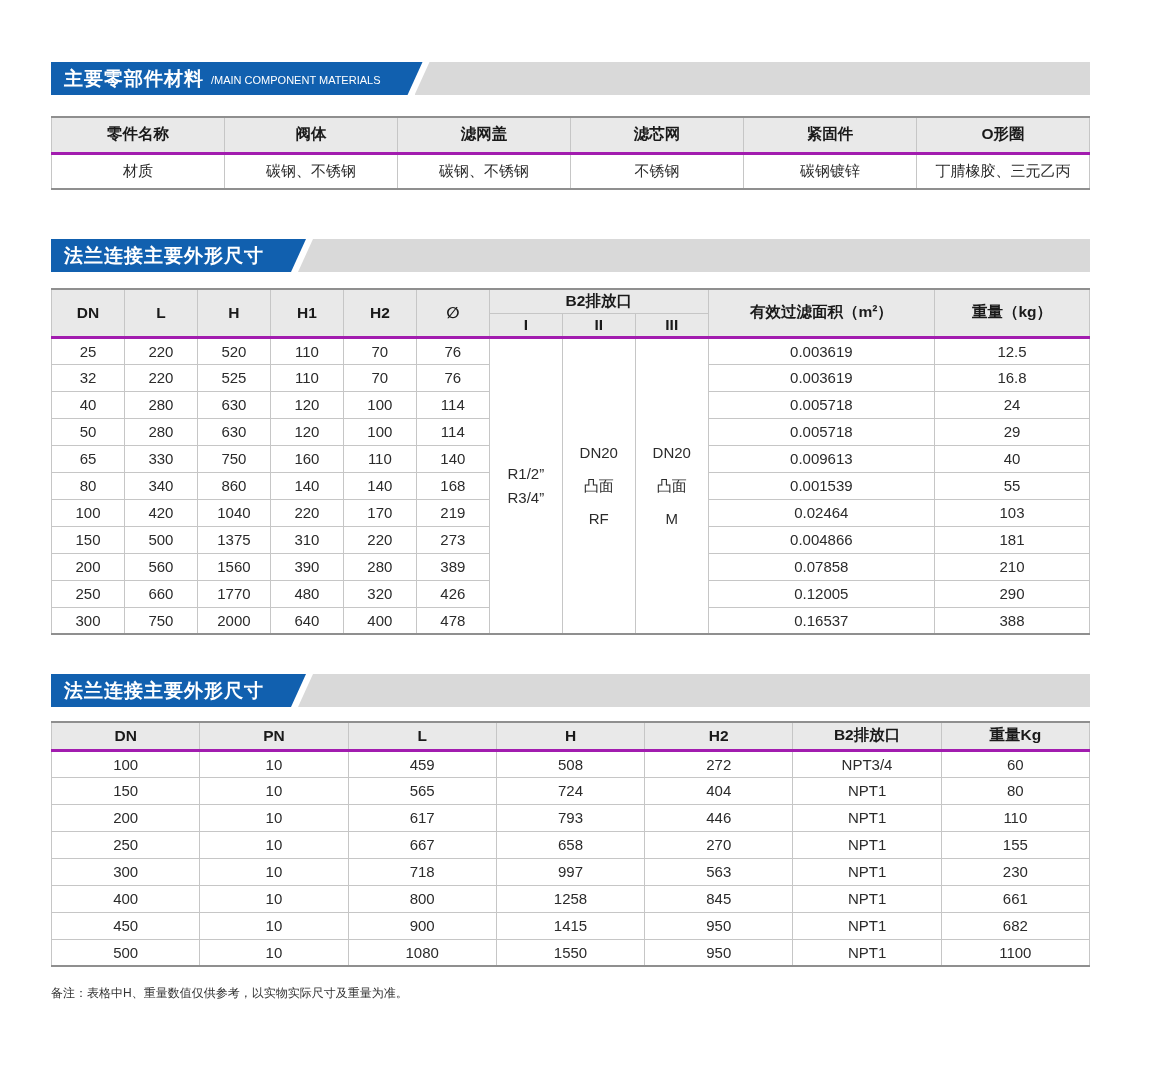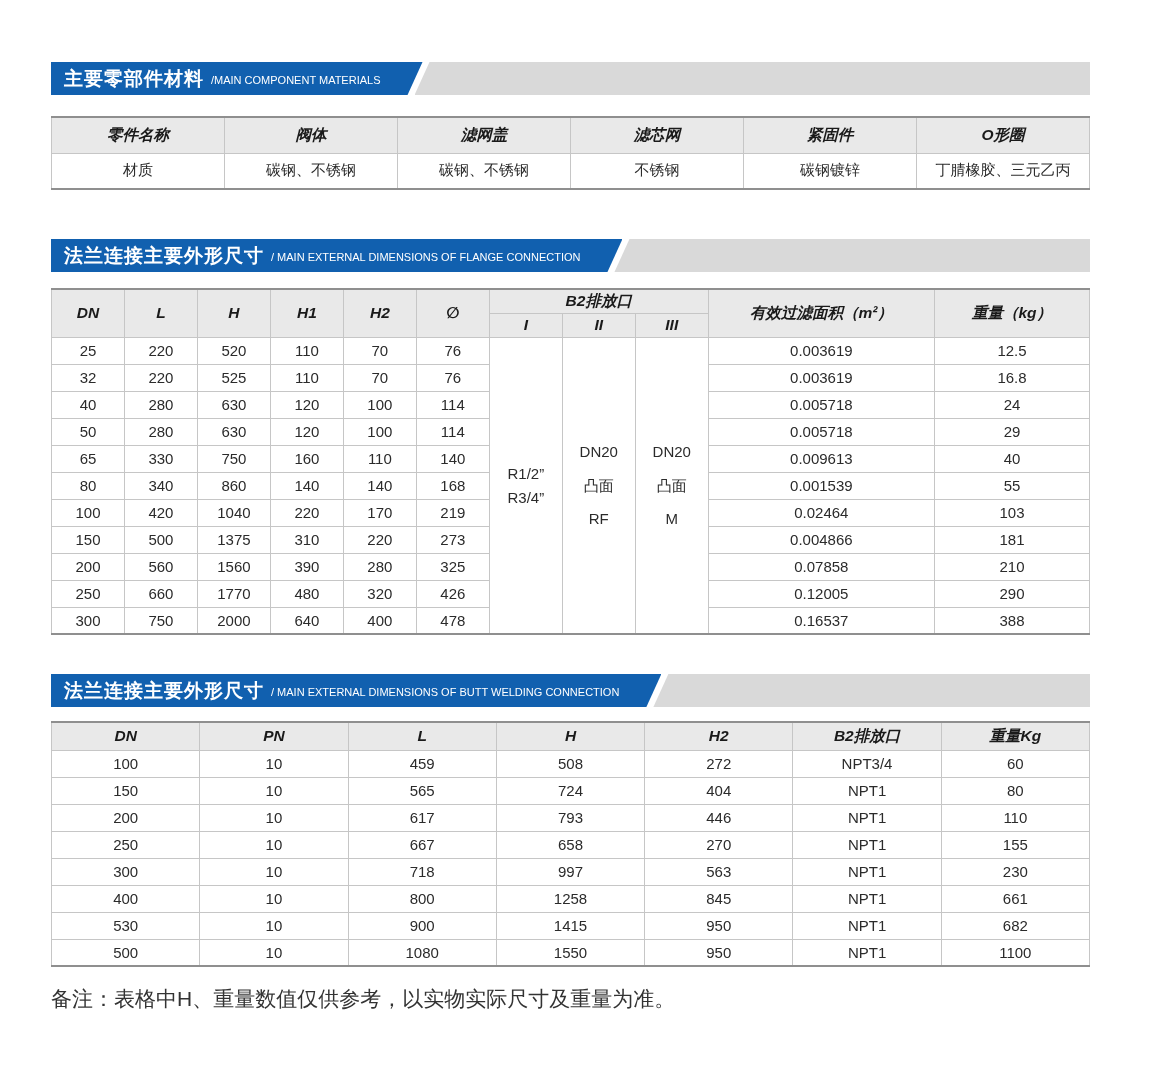--- a/index.html
+++ b/index.html
@@ -16,42 +16,42 @@
   .banner-en { font-size:11px; margin-left:7px; padding-top:2px; }
   .banner-tail { flex:1; background:var(--bannergray,#d9d9d9); margin-left:-8px;
                  clip-path:polygon(15px 0,100% 0,100% 100%,0 100%); }
 
   
   table { width:100%; border-collapse:collapse; table-layout:fixed;
           border:1px solid #bdbdbd; border-top:2px solid #8f8f8f; border-bottom:2px solid #8f8f8f; }
   th,td { border:1px solid #c6c6c6; text-align:center; vertical-align:middle;
           color:#2b2b2b; font-size:15px; padding:0 2px; }
   th { background:#e9e9e9; font-weight:700; color:#1a1a1a; font-size:15.5px; }
-  thead { border-bottom:1px solid #a21caf;font-style:italic; }
+  thead { border-bottom:3px solid #a21caf; }
 
   #materials-table { margin-top:21px; }
   #materials-table tr { height:36px; }
 
   .sec2 { margin-top:49px; }
   #flange-table { margin-top:16px; }
   #flange-table thead tr { height:24px; }
   #flange-table tbody tr { height:27px; }
   #flange-table col.cn { width:7.03%; }
   #flange-table col.ca { width:21.8%; }
   td.merged { background:#fff; }
   td.merged div { line-height:1.15; }
   .m-I div + div { margin-top:7px; }
   .m-II div + div, .m-III div + div { margin-top:16px; }
 
   .sec3 { margin-top:39px; }
   #butt-table { margin-top:14px; }
   #butt-table thead tr { height:28px; }
   #butt-table tbody tr { height:27px; }
 
-  .note { margin:18px 0 0 0; font-size:21px; color:#333; }
+  .note { margin:18px 0 0 0; font-size:12px; color:#333; }
 </style>
 </head>
 <body>
 
 <div class="page">
 
   <section>
     <div class="banner">
       <div class="banner-blue">
         <span class="banner-zh">主要零部件材料</span>
@@ -81,21 +81,20 @@
             <td>丁腈橡胶、三元乙丙</td>
           </tr>
         </tbody>
     </table>
   </section>
 
   <section class="sec2">
     <div class="banner">
       <div class="banner-blue">
         <span class="banner-zh">法兰连接主要外形尺寸</span>
-        <span class="banner-en">/ MAIN EXTERNAL DIMENSIONS OF FLANGE CONNECTION</span>
       </div>
       <div class="banner-tail"></div>
     </div>
 
     <table id="flange-table">
       <colgroup>
           <col class="cn" span="9">
           <col class="ca">
           <col class="cw">
         </colgroup>
@@ -211,21 +210,21 @@
             <td>273</td>
             <td>0.004866</td>
             <td>181</td>
           </tr>
           <tr>
             <td>200</td>
             <td>560</td>
             <td>1560</td>
             <td>390</td>
             <td>280</td>
-            <td>325</td>
+            <td>389</td>
             <td>0.07858</td>
             <td>210</td>
           </tr>
           <tr>
             <td>250</td>
             <td>660</td>
             <td>1770</td>
             <td>480</td>
             <td>320</td>
             <td>426</td>
@@ -243,21 +242,20 @@
             <td>388</td>
           </tr>
         </tbody>
     </table>
   </section>
 
   <section class="sec3">
     <div class="banner">
       <div class="banner-blue">
         <span class="banner-zh">法兰连接主要外形尺寸</span>
-        <span class="banner-en">/ MAIN EXTERNAL DIMENSIONS OF BUTT WELDING CONNECTION</span>
       </div>
       <div class="banner-tail"></div>
     </div>
 
     <table id="butt-table">
       <thead>
           <tr id="butt-head">
             <th>DN</th>
             <th>PN</th>
             <th>L</th>
@@ -316,21 +314,21 @@
           <tr>
             <td>400</td>
             <td>10</td>
             <td>800</td>
             <td>1258</td>
             <td>845</td>
             <td>NPT1</td>
             <td>661</td>
           </tr>
           <tr>
-            <td>530</td>
+            <td>450</td>
             <td>10</td>
             <td>900</td>
             <td>1415</td>
             <td>950</td>
             <td>NPT1</td>
             <td>682</td>
           </tr>
           <tr>
             <td>500</td>
             <td>10</td>

